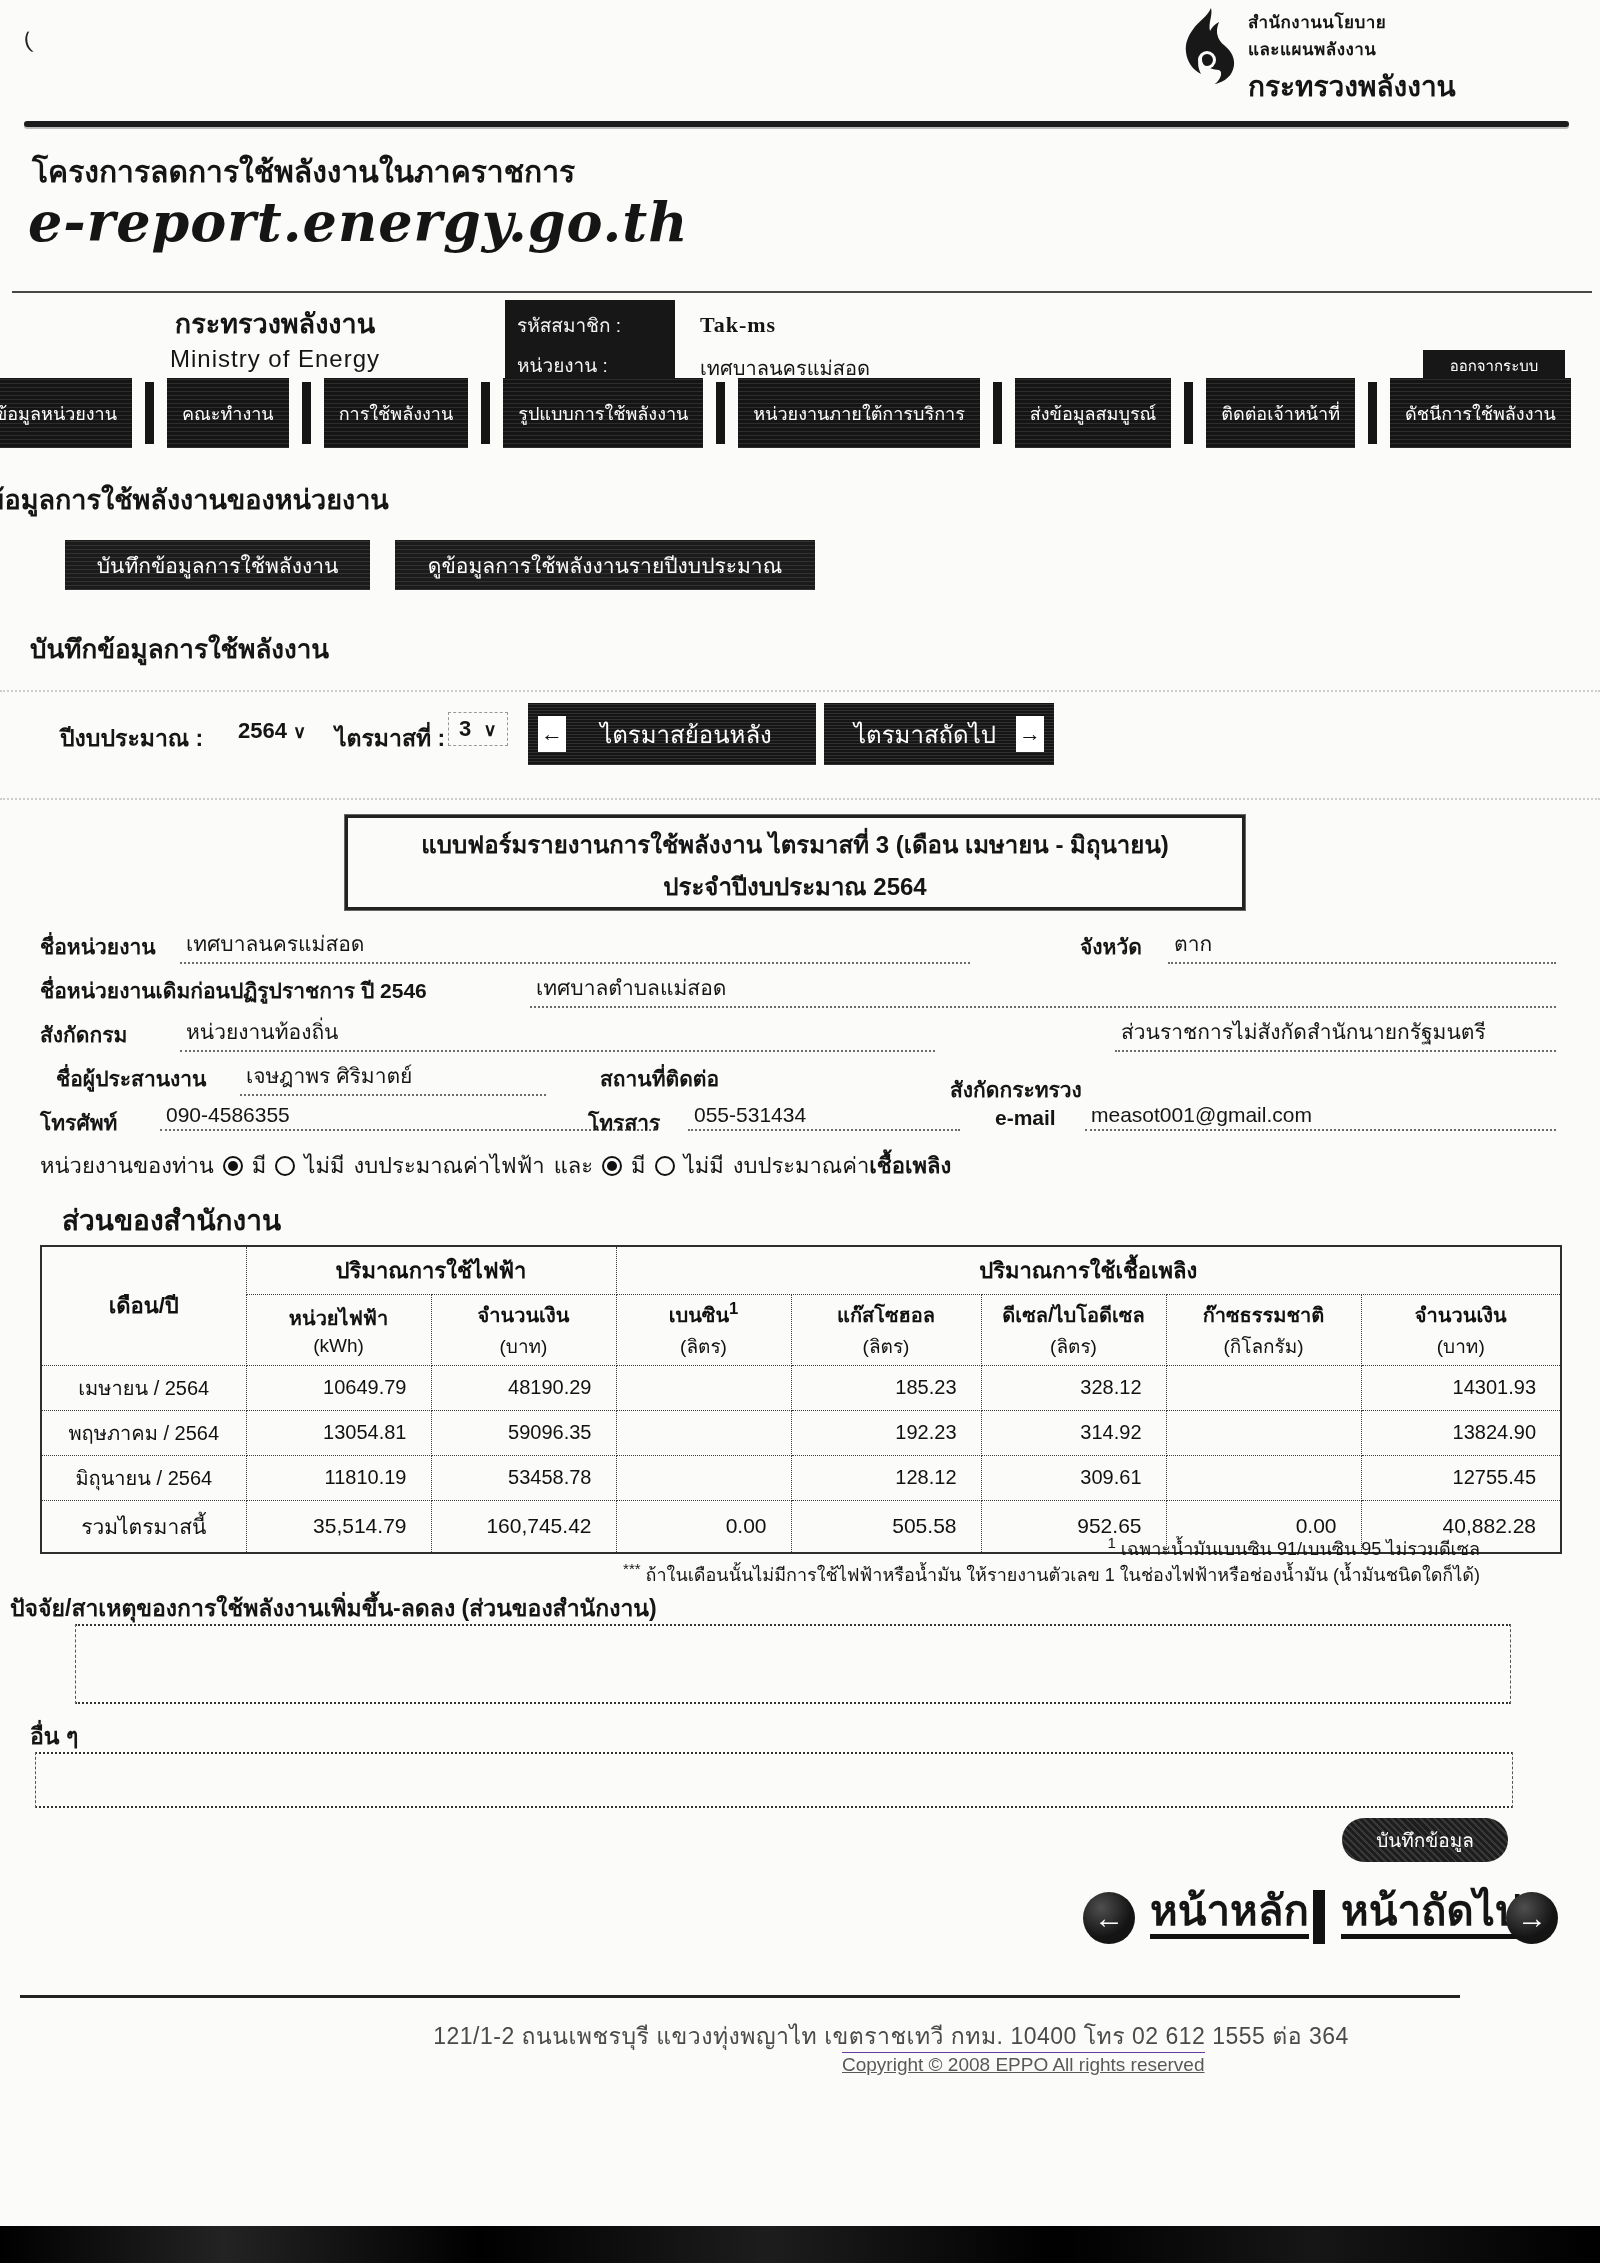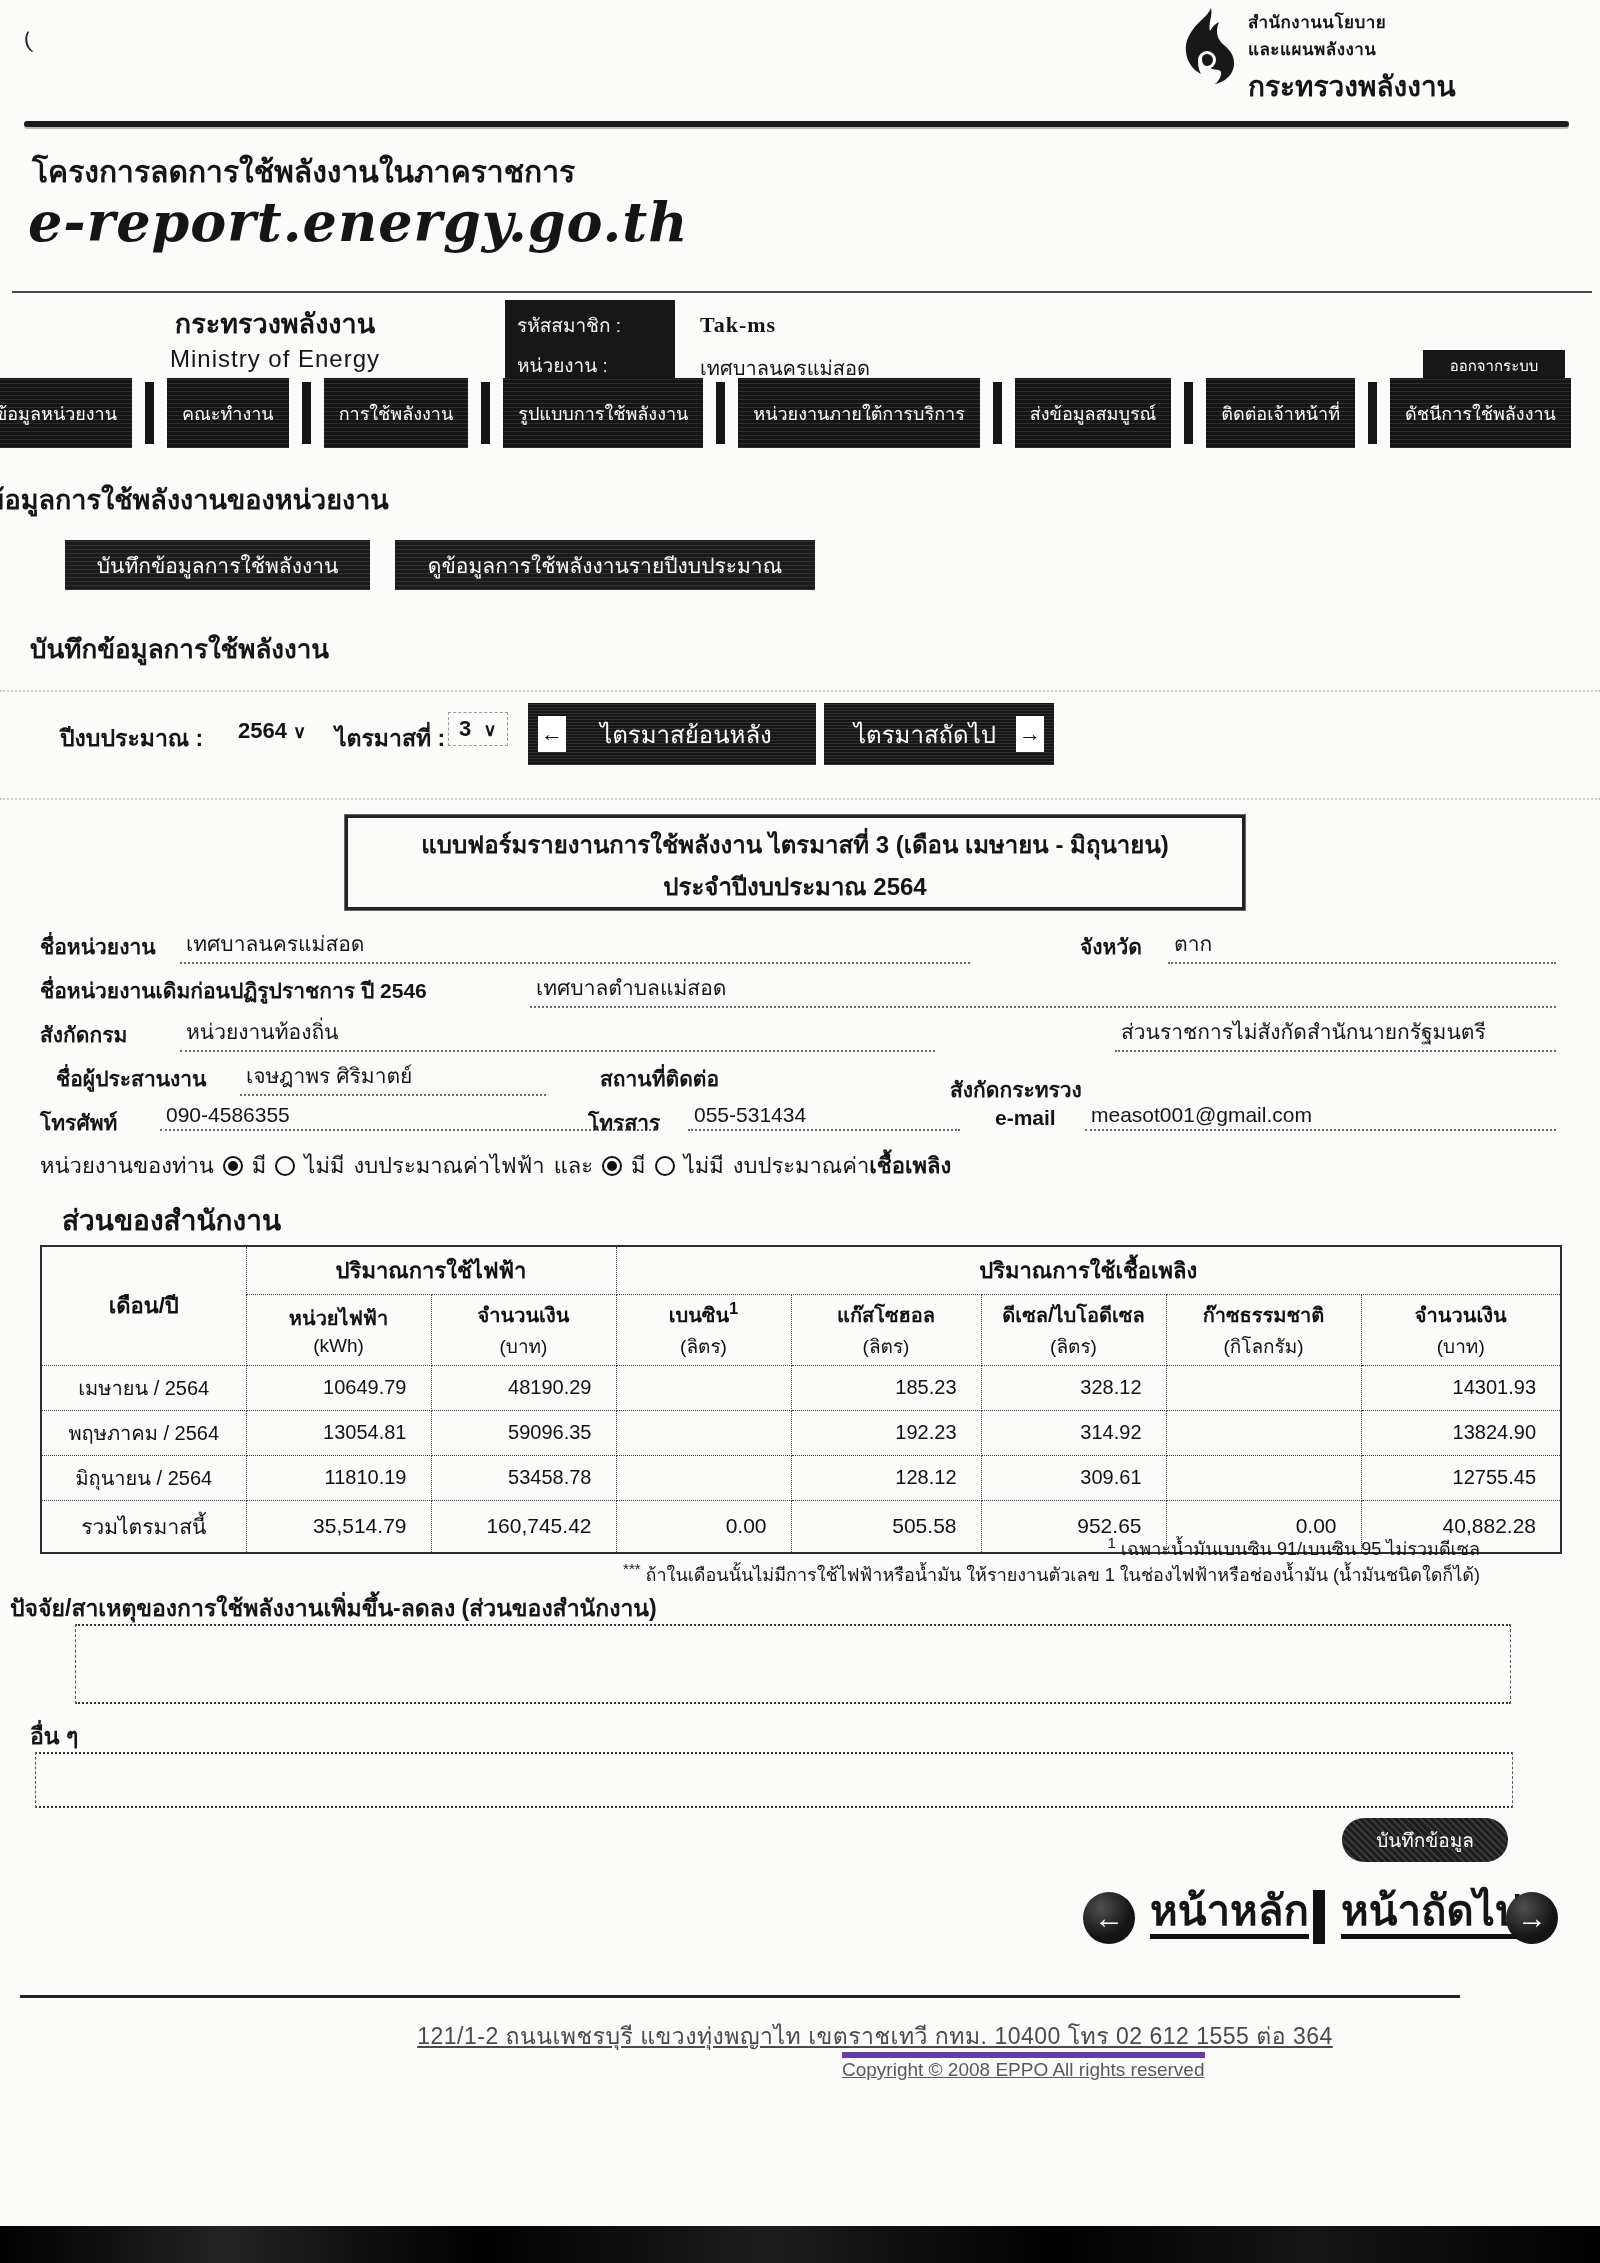--- a/index.html
+++ b/index.html
@@ -89,21 +89,21 @@
   .save-pill { background:#1d1d1d; color:#fff; border-radius:22px; display:flex; align-items:center; justify-content:center;
                font-size:19px; background-image:repeating-linear-gradient(45deg, rgba(255,255,255,.12) 0 2px, transparent 2px 5px); cursor:pointer; }
 
   .pager-circle { width:52px; height:52px; border-radius:50%; background:#141414; color:#fff; display:flex; align-items:center;
                   justify-content:center; font-size:30px; font-weight:bold; cursor:pointer;
                   background-image:radial-gradient(circle at 35% 30%, rgba(255,255,255,.25), transparent 60%); }
   .pager-link { font-size:42px; font-weight:bold; border-bottom:5px solid #111; line-height:1.1; cursor:pointer; }
   .pager-div { width:12px; height:54px; background:#111; }
 
   .footer-addr { font-size:23px; color:#4a4a4a; text-align:center; letter-spacing:.5px; }
-  .footer-copy { font-size:19px; color:#3c3c3c; text-decoration:underline; opacity:.85; border-top:6px solid #4c1d95; padding-top:1px; }
+  .footer-copy { font-size:19px; color:#3c3c3c; text-decoration:underline; opacity:.85; border-top:1px solid #4c1d95; padding-top:1px; }
 
   .bottom-bar { background:linear-gradient(90deg,#000 0%,#232323 14%,#000 30%,#1d1d1d 48%,#000 66%,#161616 82%,#000 100%); }
 </style>
 </head>
 <body>
 
 <div id="page">
 
   <div class="abs stray" style="left:24px; top:28px;">(</div>
 
@@ -323,18 +323,18 @@
 
   <div class="abs save-pill" style="left:1342px; top:1818px; width:166px; height:44px;">บันทึกข้อมูล</div>
 
   <div class="abs pager-circle" style="left:1083px; top:1892px;">←</div>
   <div class="abs pager-link" style="left:1150px; top:1888px;">หน้าหลัก</div>
   <div class="abs pager-div" style="left:1313px; top:1890px;"></div>
   <div class="abs pager-link" style="left:1341px; top:1888px;">หน้าถัดไป</div>
   <div class="abs pager-circle" style="left:1506px; top:1892px;">→</div>
 
   <div class="abs rule-thin" style="left:20px; top:1995px; width:1440px; height:3px; background:#222;"></div>
-  <div class="abs footer-addr" style="left:250px; top:2018px; width:1250px;text-decoration:underline;">121/1-2 ถนนเพชรบุรี แขวงทุ่งพญาไท เขตราชเทวี กทม. 10400 โทร 02 612 1555 ต่อ 364</div>
+  <div class="abs footer-addr" style="left:266px; top:2018px; width:1250px;">121/1-2 ถนนเพชรบุรี แขวงทุ่งพญาไท เขตราชเทวี กทม. 10400 โทร 02 612 1555 ต่อ 364</div>
   <div class="abs footer-copy" style="left:842px; top:2052px;">Copyright © 2008 EPPO All rights reserved</div>
 
   <div class="abs bottom-bar" style="left:0; top:2226px; width:1600px; height:37px;"></div>
 
 </div>
 
 </body></html>

